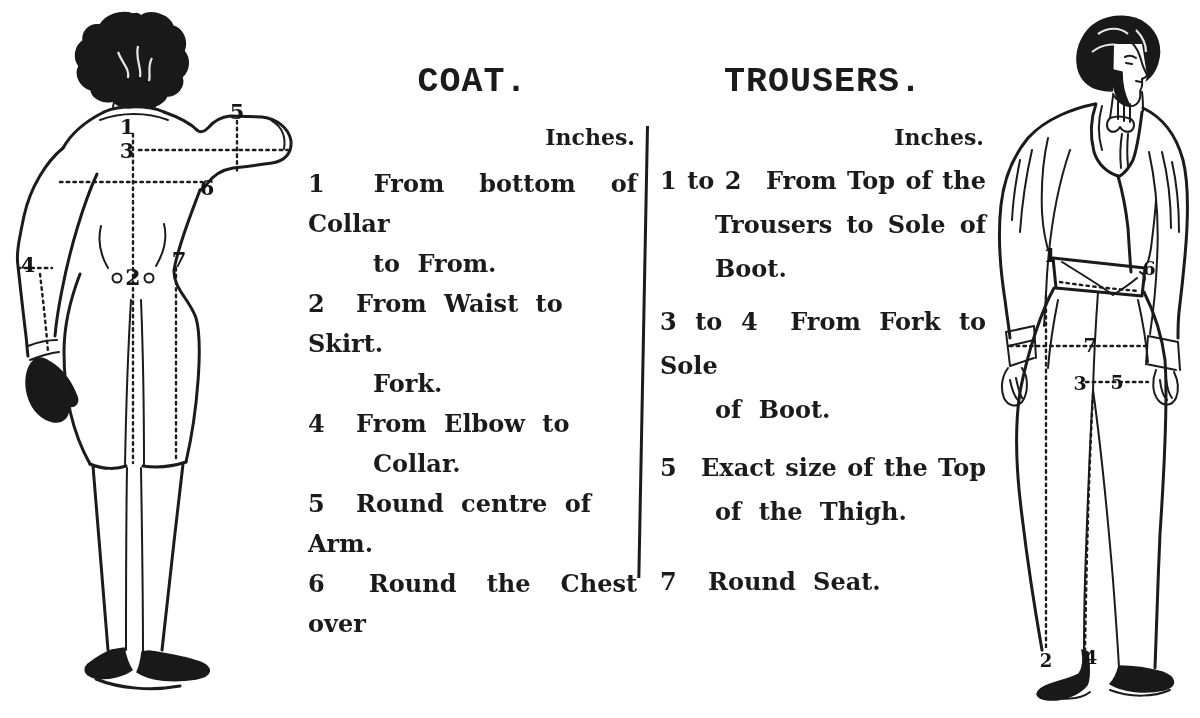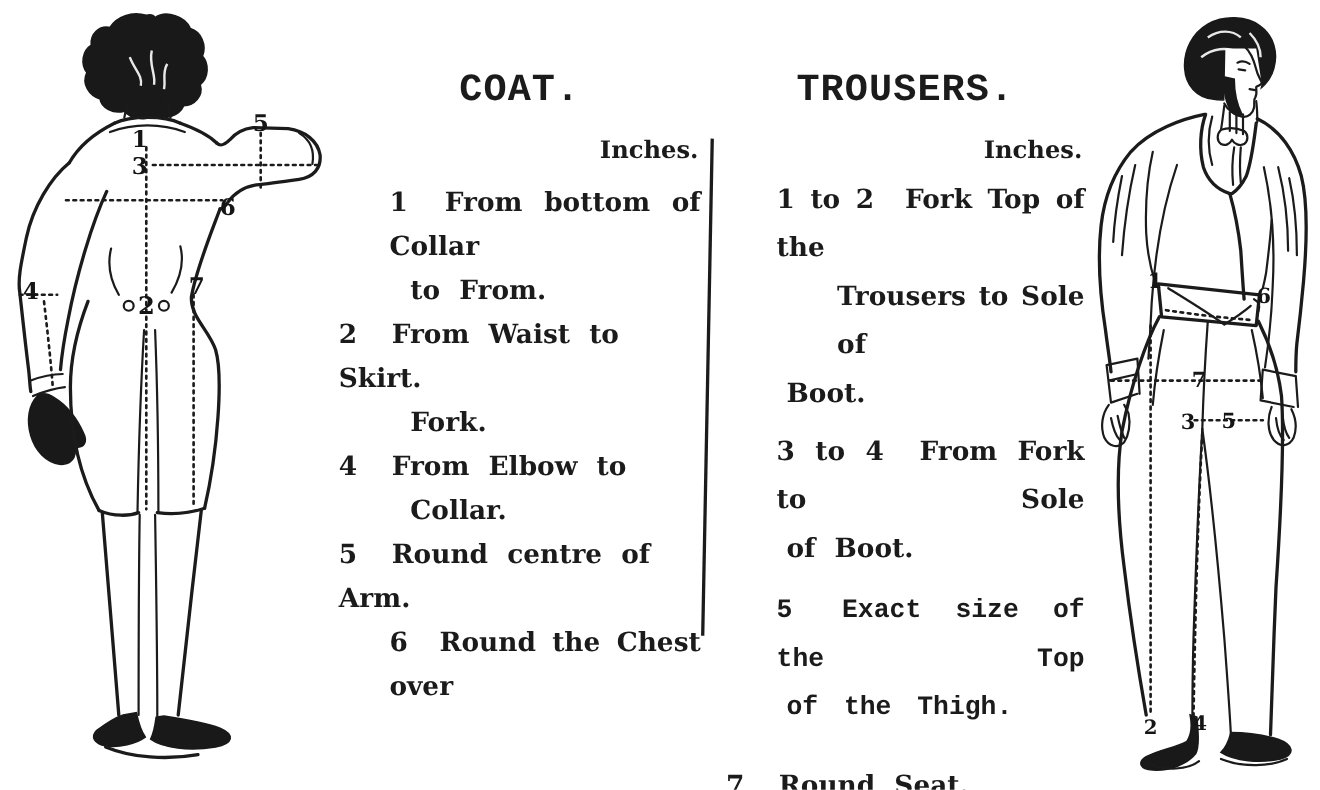--- a/index.html
+++ b/index.html
@@ -25,25 +25,25 @@
     position:absolute;right:2px;top:124px;
     font-size:22px;font-weight:bold;
   }
   .mlist{position:absolute;left:0;right:0;}
   .c-list{top:164px;line-height:40px;}
   .t-list{top:159px;line-height:44px;}
 
   .item{font-size:24px;font-weight:bold;word-spacing:9px;}
   .t-list .item-1{margin-bottom:9px;}
   .t-list .item-2{margin-bottom:14px;}
-  .t-list .item-3{margin-bottom:26px;font-family:Liberation Mono, monospace;}
+  .t-list .item-3{margin-bottom:26px;}
   .t-list .item-4{margin-bottom:2px;}
 
   .line{display:block;}
-  .line.j{text-align:justify;text-align-last:justify;word-spacing:1px;margin-left:46px;}
+  .line.j{text-align:justify;text-align-last:justify;word-spacing:1px;}
   .c-list .cont{padding-left:65px;}
   .t-list .cont{padding-left:55px;}
   .num{margin-right:14px;}
 
   
   .divider{
     position:absolute;left:646px;top:126px;width:3px;height:452px;
     background:#1b1b1b;transform:rotate(1.1deg);transform-origin:top center;
   }
 
@@ -155,21 +155,21 @@
     </div>
   </div>
 
   <div class="divider"></div>
 
   <div class="col col-trousers">
     <div class="title">TROUSERS.</div>
     <div class="inches">Inches.</div>
     <div class="mlist t-list">
       <div class="item item-1">
-        <div class="line j"><span class="num">1 to 2</span> <span>Fork Top of the</span></div>
+        <div class="line j"><span class="num">1 to 2</span> <span>From Top of the</span></div>
         <div class="line cont j">Trousers to Sole of</div>
         <div class="line cont">Boot.</div>
       </div>
       <div class="item item-2">
         <div class="line j"><span class="num">3 to 4</span> <span>From Fork to Sole</span></div>
         <div class="line cont">of Boot.</div>
       </div>
       <div class="item item-3">
         <div class="line j"><span class="num">5</span> <span>Exact size of the Top</span></div>
         <div class="line cont">of the Thigh.</div>

